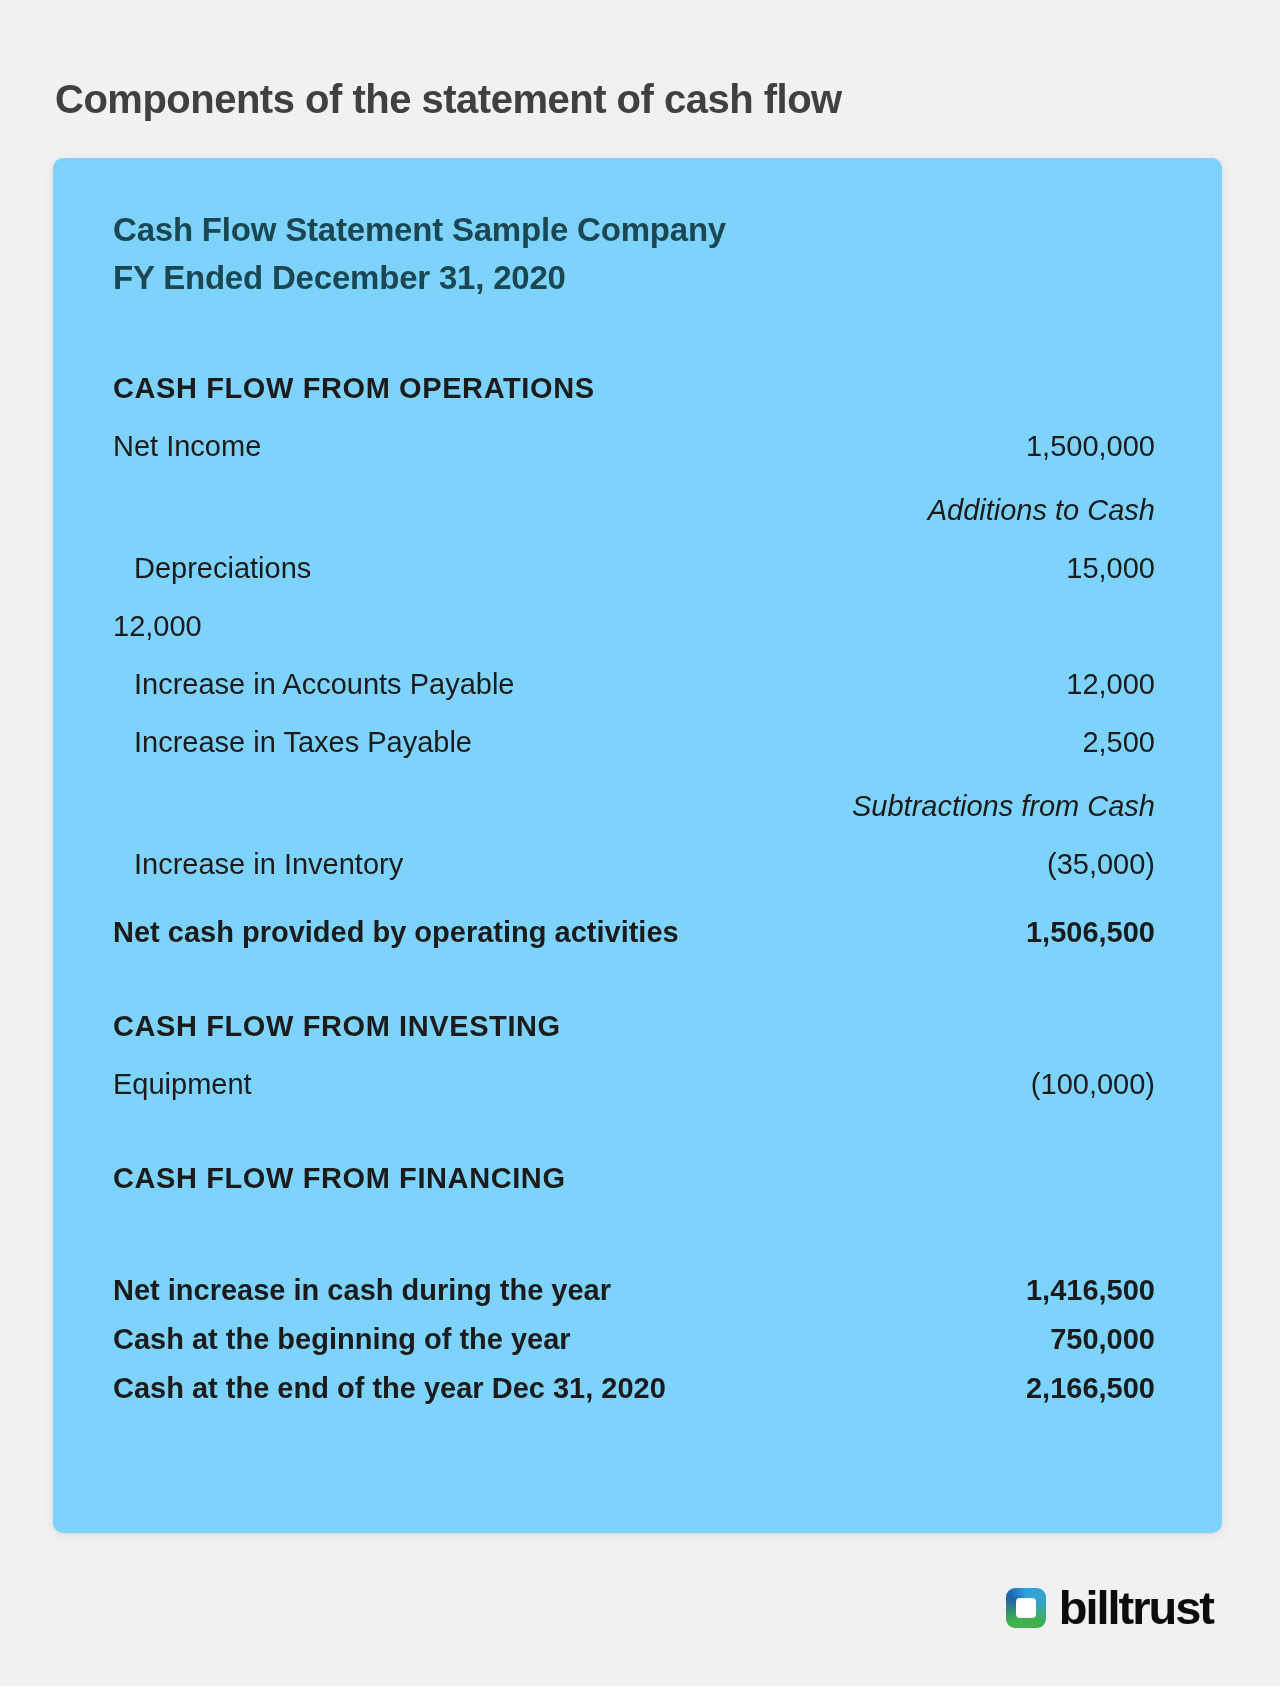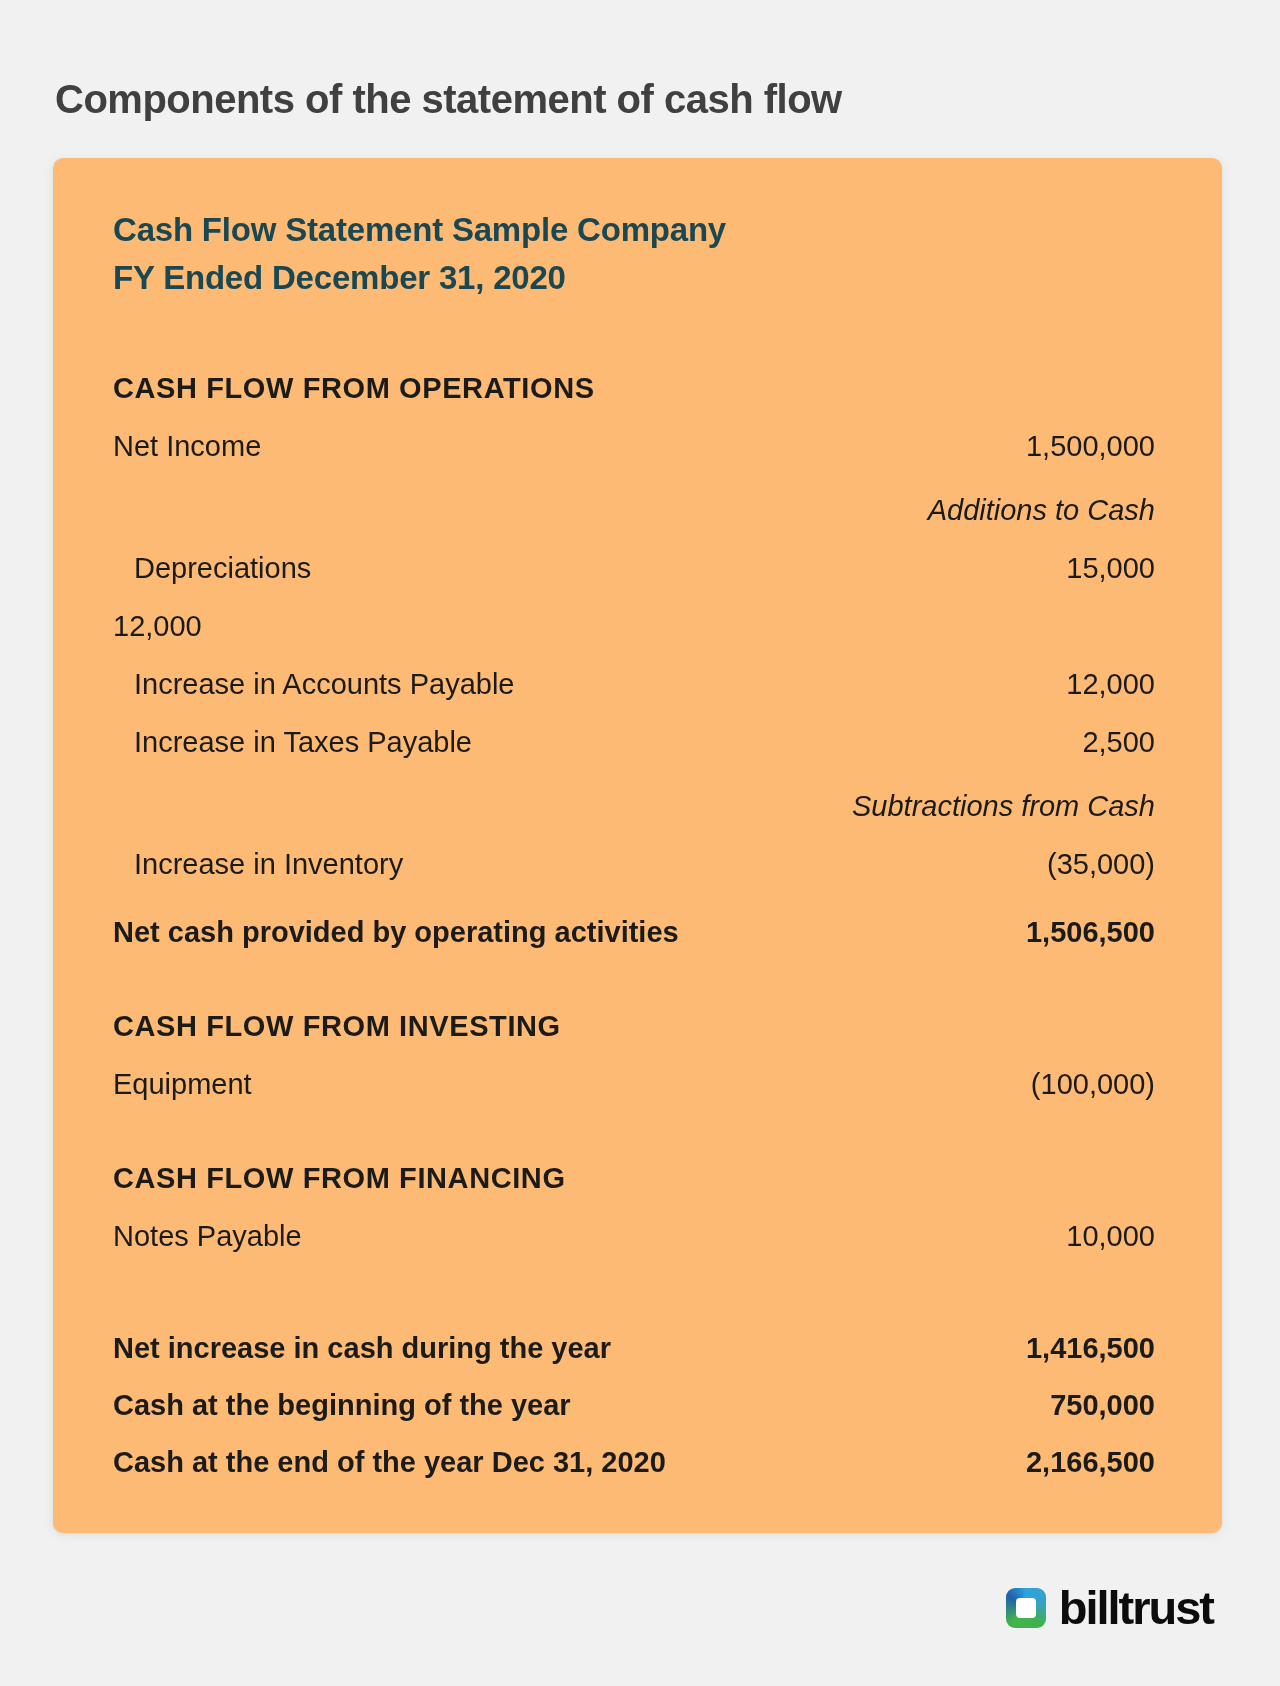--- a/index.html
+++ b/index.html
@@ -25,21 +25,21 @@
     color: #404040;
     text-align: right;
   }
   .card {
     position: absolute;
     left: 53px;
     top: 158px;
     width: 1169px;
     height: 1375px;
     box-sizing: border-box;
-    background: #fdba74;
+    background: #7dd3fc;
     border-radius: 10px;
     box-shadow: 0 2px 12px rgba(0,0,0,0.07), 0 1px 3px rgba(0,0,0,0.05);
     padding: 48px 67px 0 60px;
   }
   .card-heading {
     font-size: 33px;
     line-height: 48px;
     font-weight: bold;
     letter-spacing: -0.2px;
   }
@@ -67,21 +67,21 @@
   .row.subitem .label { padding-left: 21px; }
   .row.total {
     font-weight: bold;
     margin-top: 32px;
     gap: 30px;
   }
   .row.grand {
     font-weight: bold;
     margin-top: 76px;
   }
-  .row.grand + .row.grand { margin-top: 21px; }
+  .row.grand + .row.grand { margin-top: 13px; }
   .logo {
     position: absolute;
     right: 67px;
     top: 1580px;
     display: flex;
     align-items: center;
     gap: 13px;
   }
   .logo-icon {
     width: 40px;
@@ -160,24 +160,20 @@
       <div class="row section">
         <span class="label">CASH FLOW FROM INVESTING</span>
       </div>
       <div class="row item">
         <span class="label">Equipment</span>
         <span class="value">(100,000)</span>
       </div>
       <div class="row section">
         <span class="label">CASH FLOW FROM FINANCING</span>
       </div>
-      <div class="row item">
-        <span class="label">Notes Payable</span>
-        <span class="value">10,000</span>
-      </div>
       <div class="row grand">
         <span class="label">Net increase in cash during the year</span>
         <span class="value">1,416,500</span>
       </div>
       <div class="row grand">
         <span class="label">Cash at the beginning of the year</span>
         <span class="value">750,000</span>
       </div>
       <div class="row grand">
         <span class="label">Cash at the end of the year Dec 31, 2020</span>

